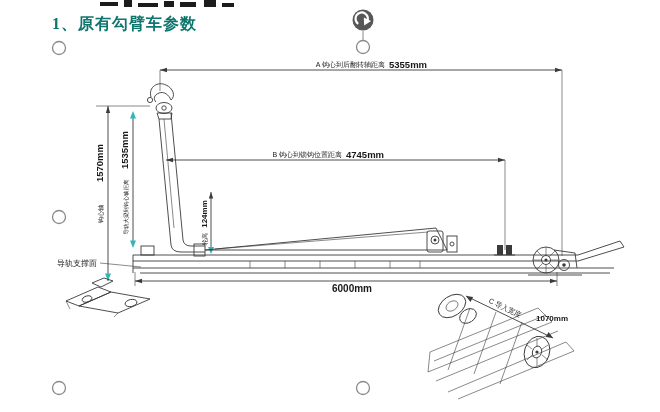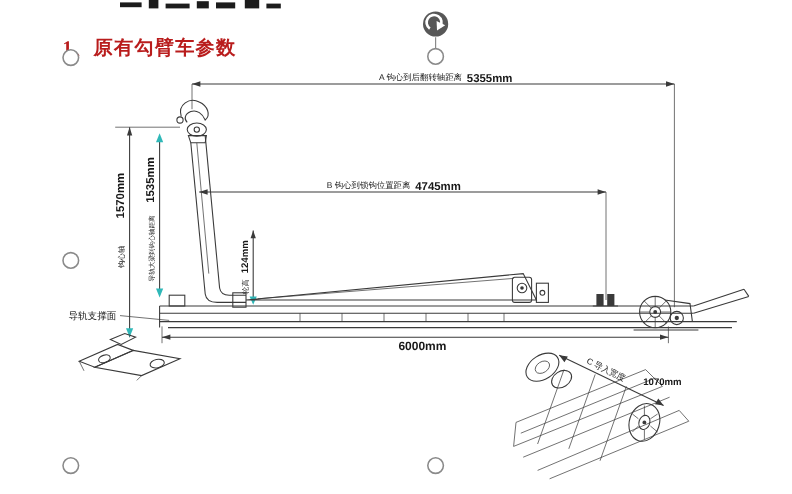--- a/index.html
+++ b/index.html
@@ -1,19 +1,19 @@
 <!DOCTYPE html>
 <html style="--accent-teal: #2fb8b8; --line-dark: #3a3a3a; --handle-gray: #8a8a8a; --rotate-handle-bg: #575757;"><head>
 <meta charset="utf-8">
 <style>
   html,body{margin:0;padding:0;background:#fff;}
   .screen{position:relative;width:660px;height:412px;background:#fff;overflow:hidden;
           font-family:"Liberation Sans","DejaVu Sans",sans-serif;}
   .heading{position:absolute;left:52px;top:14px;font-family:"Liberation Serif","DejaVu Serif",serif;
-           font-size:16px;font-weight:700;color:#b91c1c;letter-spacing:1px;white-space:nowrap;margin-top:16px;}
+           font-size:16px;font-weight:700;color:#0f766e;letter-spacing:1px;white-space:nowrap;}
   .frag{position:absolute;background:#1c1c1c;}
   svg{position:absolute;left:0;top:0;}
   .ln{stroke:var(--line-dark,#3a3a3a);fill:none;stroke-width:.9;}
   .lnt{stroke:var(--line-dark,#3a3a3a);fill:none;stroke-width:.6;}
   .fl{fill:var(--line-dark,#3a3a3a);stroke:none;}
   .teal{fill:var(--accent-teal,#2fb8b8);stroke:none;}
   .handle{fill:#fff;stroke:var(--handle-gray,#8a8a8a);stroke-width:1.3;}
   .hln{stroke:var(--handle-gray,#8a8a8a);stroke-width:1;}
   text{fill:#181818;font-family:"Liberation Sans","DejaVu Sans",sans-serif;}
   .dimlab{font-size:7px;}

